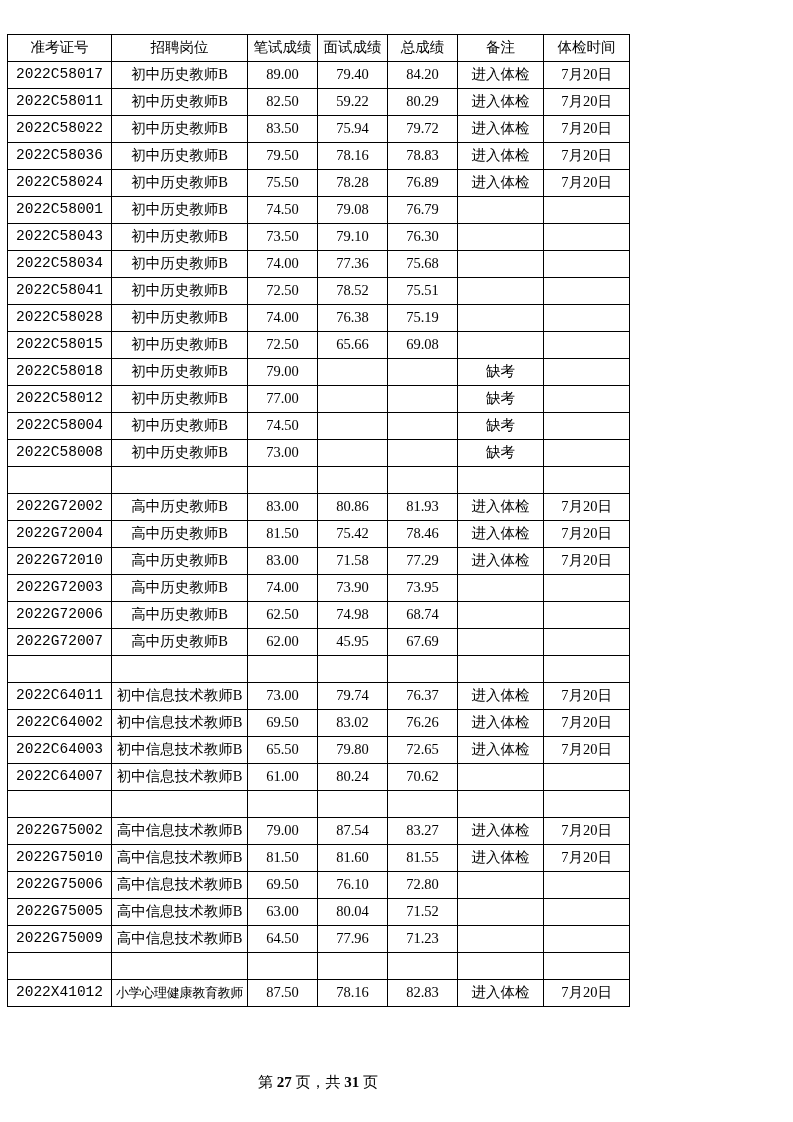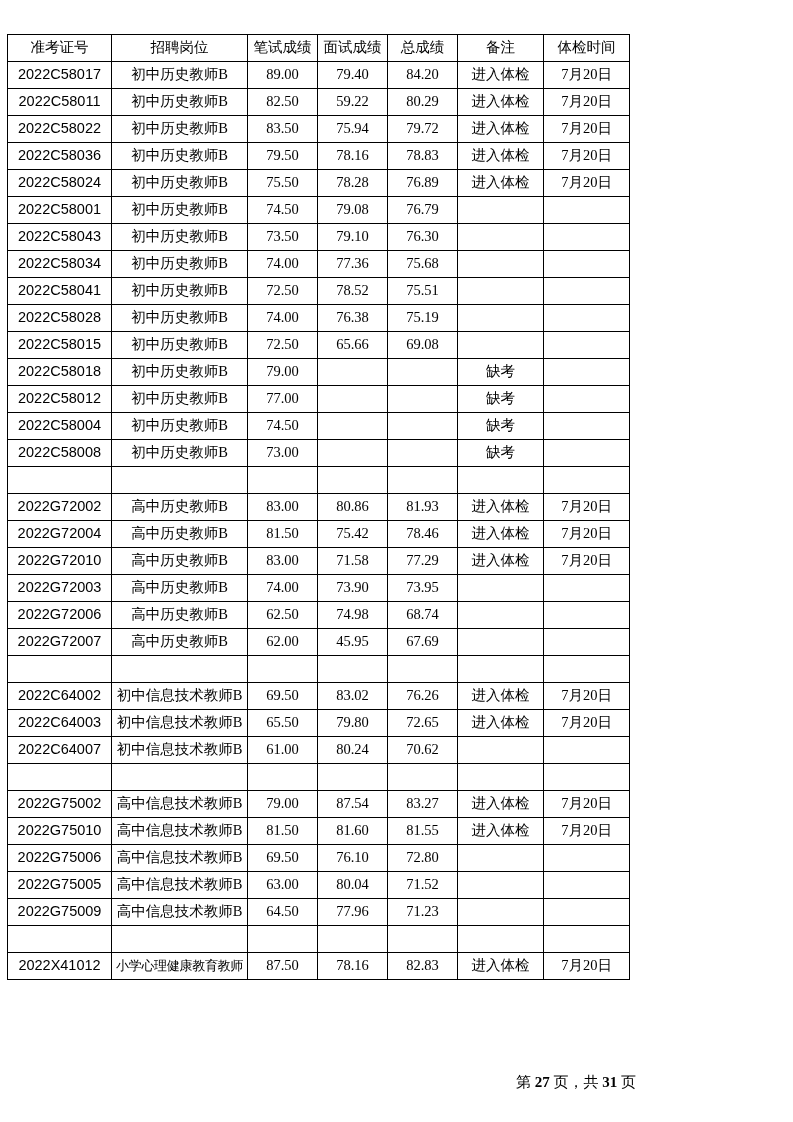--- a/index.html
+++ b/index.html
@@ -45,31 +45,31 @@
   table.score-table th {
     font-size: 14.5px;
   }
   col.c-id    { width: 104px; }
   col.c-post  { width: 136px; }
   col.c-bishi { width: 70px; }
   col.c-mianshi { width: 70px; }
   col.c-zong  { width: 70px; }
   col.c-beizhu { width: 86px; }
   col.c-tijian { width: 86px; }
-  td.id-cell { font-family: Liberation Sans, sans-serif; letter-spacing: 0px; margin-top: 28px; }
+  td.id-cell { font-family: Liberation Mono, monospace; letter-spacing: 0px; margin-top: 28px; }
   td.post-cell { font-size: 14.5px; }
   td.post-cell.shrink { font-size: 13px; letter-spacing: -0.3px; }
   td.num-cell { font-family: "Liberation Serif", serif; }
   tr.blank-row td { height: 26px; }
   .footer {
     position: absolute;
     left: 0;
     right: 0;
     bottom: 30px;
-    text-align: right;
+    text-align: center;
     font-size: 15px;
     font-family: "Liberation Serif", "DejaVu Serif", serif;
   }
   .footer .pg-num { font-weight: bold; }
 </style>
 </head>
 <body>
 
 <div class="page">
   <div class="table-wrap">
@@ -296,20 +296,29 @@
           <tr class="blank-row">
             <td class="id-cell"></td>
             <td class="post-cell"></td>
             <td class="num-cell"></td>
             <td class="num-cell"></td>
             <td class="num-cell"></td>
             <td></td>
             <td></td>
           </tr>
           <tr>
+            <td class="id-cell">2022C64011</td>
+            <td class="post-cell">初中信息技术教师B</td>
+            <td class="num-cell">73.00</td>
+            <td class="num-cell">79.74</td>
+            <td class="num-cell">76.37</td>
+            <td>进入体检</td>
+            <td>7月20日</td>
+          </tr>
+          <tr>
             <td class="id-cell">2022C64002</td>
             <td class="post-cell">初中信息技术教师B</td>
             <td class="num-cell">69.50</td>
             <td class="num-cell">83.02</td>
             <td class="num-cell">76.26</td>
             <td>进入体检</td>
             <td>7月20日</td>
           </tr>
           <tr>
             <td class="id-cell">2022C64003</td>

